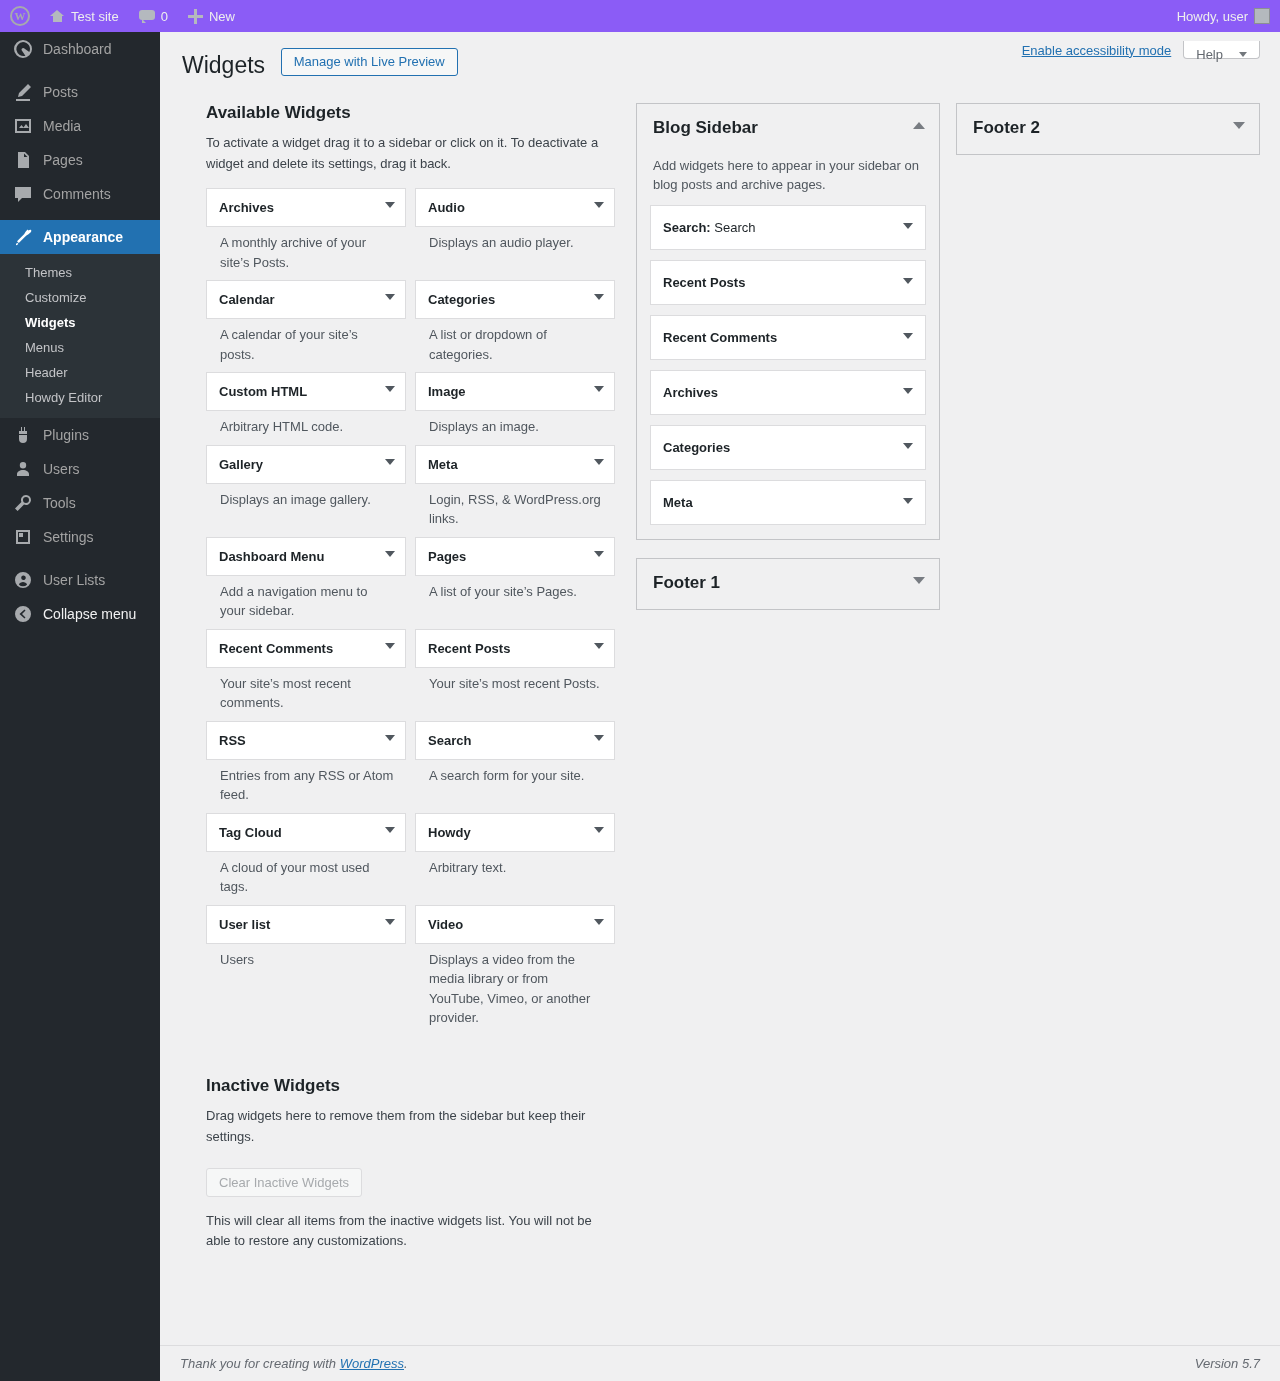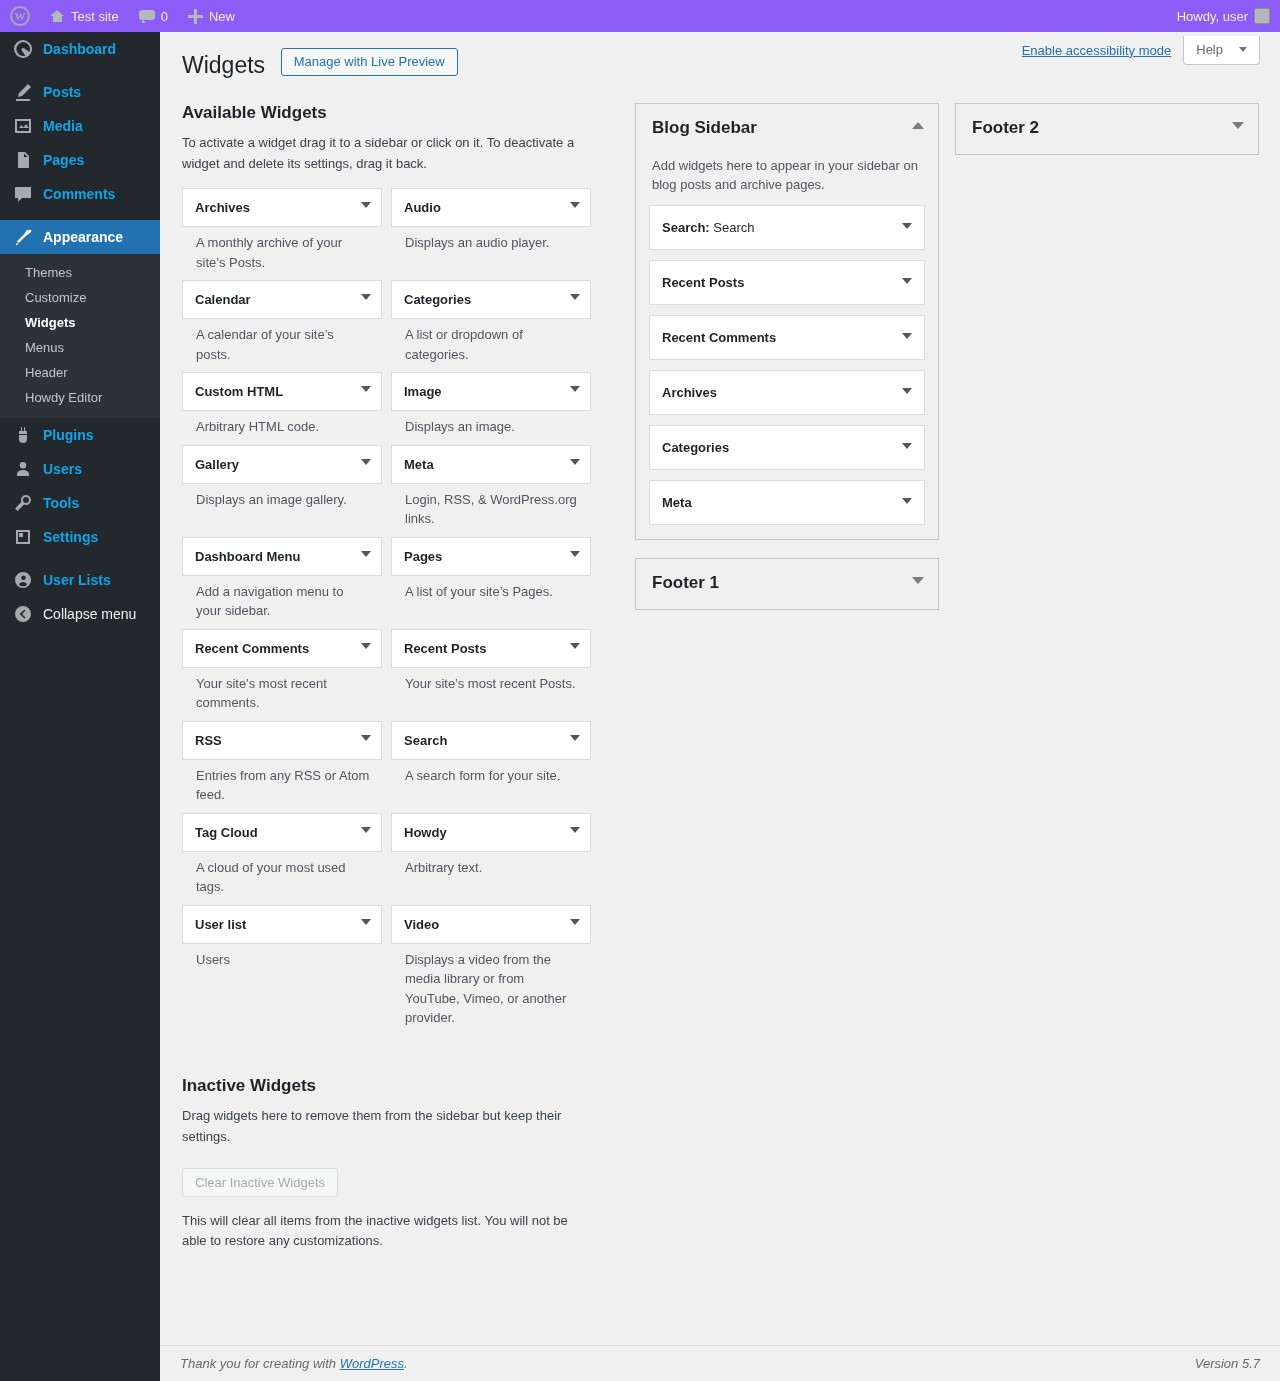--- a/index.html
+++ b/index.html
@@ -90,24 +90,23 @@
     position: absolute; top: 32px; left: 0;
     width: 160px; height: 1349px;
     background: #23282d;
     color: #fff;
   }
   .menu-item {
     display: flex; align-items: center;
     height: 34px;
     padding: 0 0 0 13px;
     gap: 10px;
-    color: #0ea5e9;
+    color: #a3a3a3;
     font-size: 14px;
     cursor: pointer;
-    font-weight: bold;
   }
   .menu-item.current {
     background: #2271b1; color: #fff; font-weight: 600;
   }
   .menu-sep { height: 9px; }
   .menu-icon {
     width: 20px; height: 20px; flex: none;
     display: inline-block; position: relative;
     color: #a7aaad;
   }
@@ -149,21 +148,21 @@
   .help-btn {
     background: #fff;
     border: 1px solid #c3c4c7;
     border-top: none;
     border-radius: 0 0 4px 4px;
     padding: 6px 36px 6px 12px;
     font-size: 13px;
     color: #646970;
     position: relative;
     cursor: pointer;
-    height: 29px;
+    height: 18px;
     line-height: 16px;
   }
   .help-btn .caret {
     position: absolute; right: 12px; top: 11px;
     width: 0; height: 0;
     border-left: 4px solid transparent; border-right: 4px solid transparent;
     border-top: 5px solid #72777c;
   }
 
   .wrap { padding: 10px 20px 0 22px; }
@@ -185,21 +184,21 @@
     padding: 5px 12px;
     cursor: pointer;
     line-height: 16px;
   }
 
   #widgets-layout {
     display: flex;
     align-items: flex-start;
     margin-top: 18px;
   }
-  #left-col { width: 435px; }
+  #left-col { width: 435px; margin-left: 24px; }
   #right-col { display: flex; gap: 16px; margin-left: 18px; }
 
   h2.section-title {
     font-size: 17px; font-weight: 700; color: #1d2327;
     margin: 0 0 10px 0;
   }
   .helper-text {
     font-size: 13px; color: #3c434a; line-height: 1.6;
     margin: 0 0 14px 0; max-width: 400px;
   }

